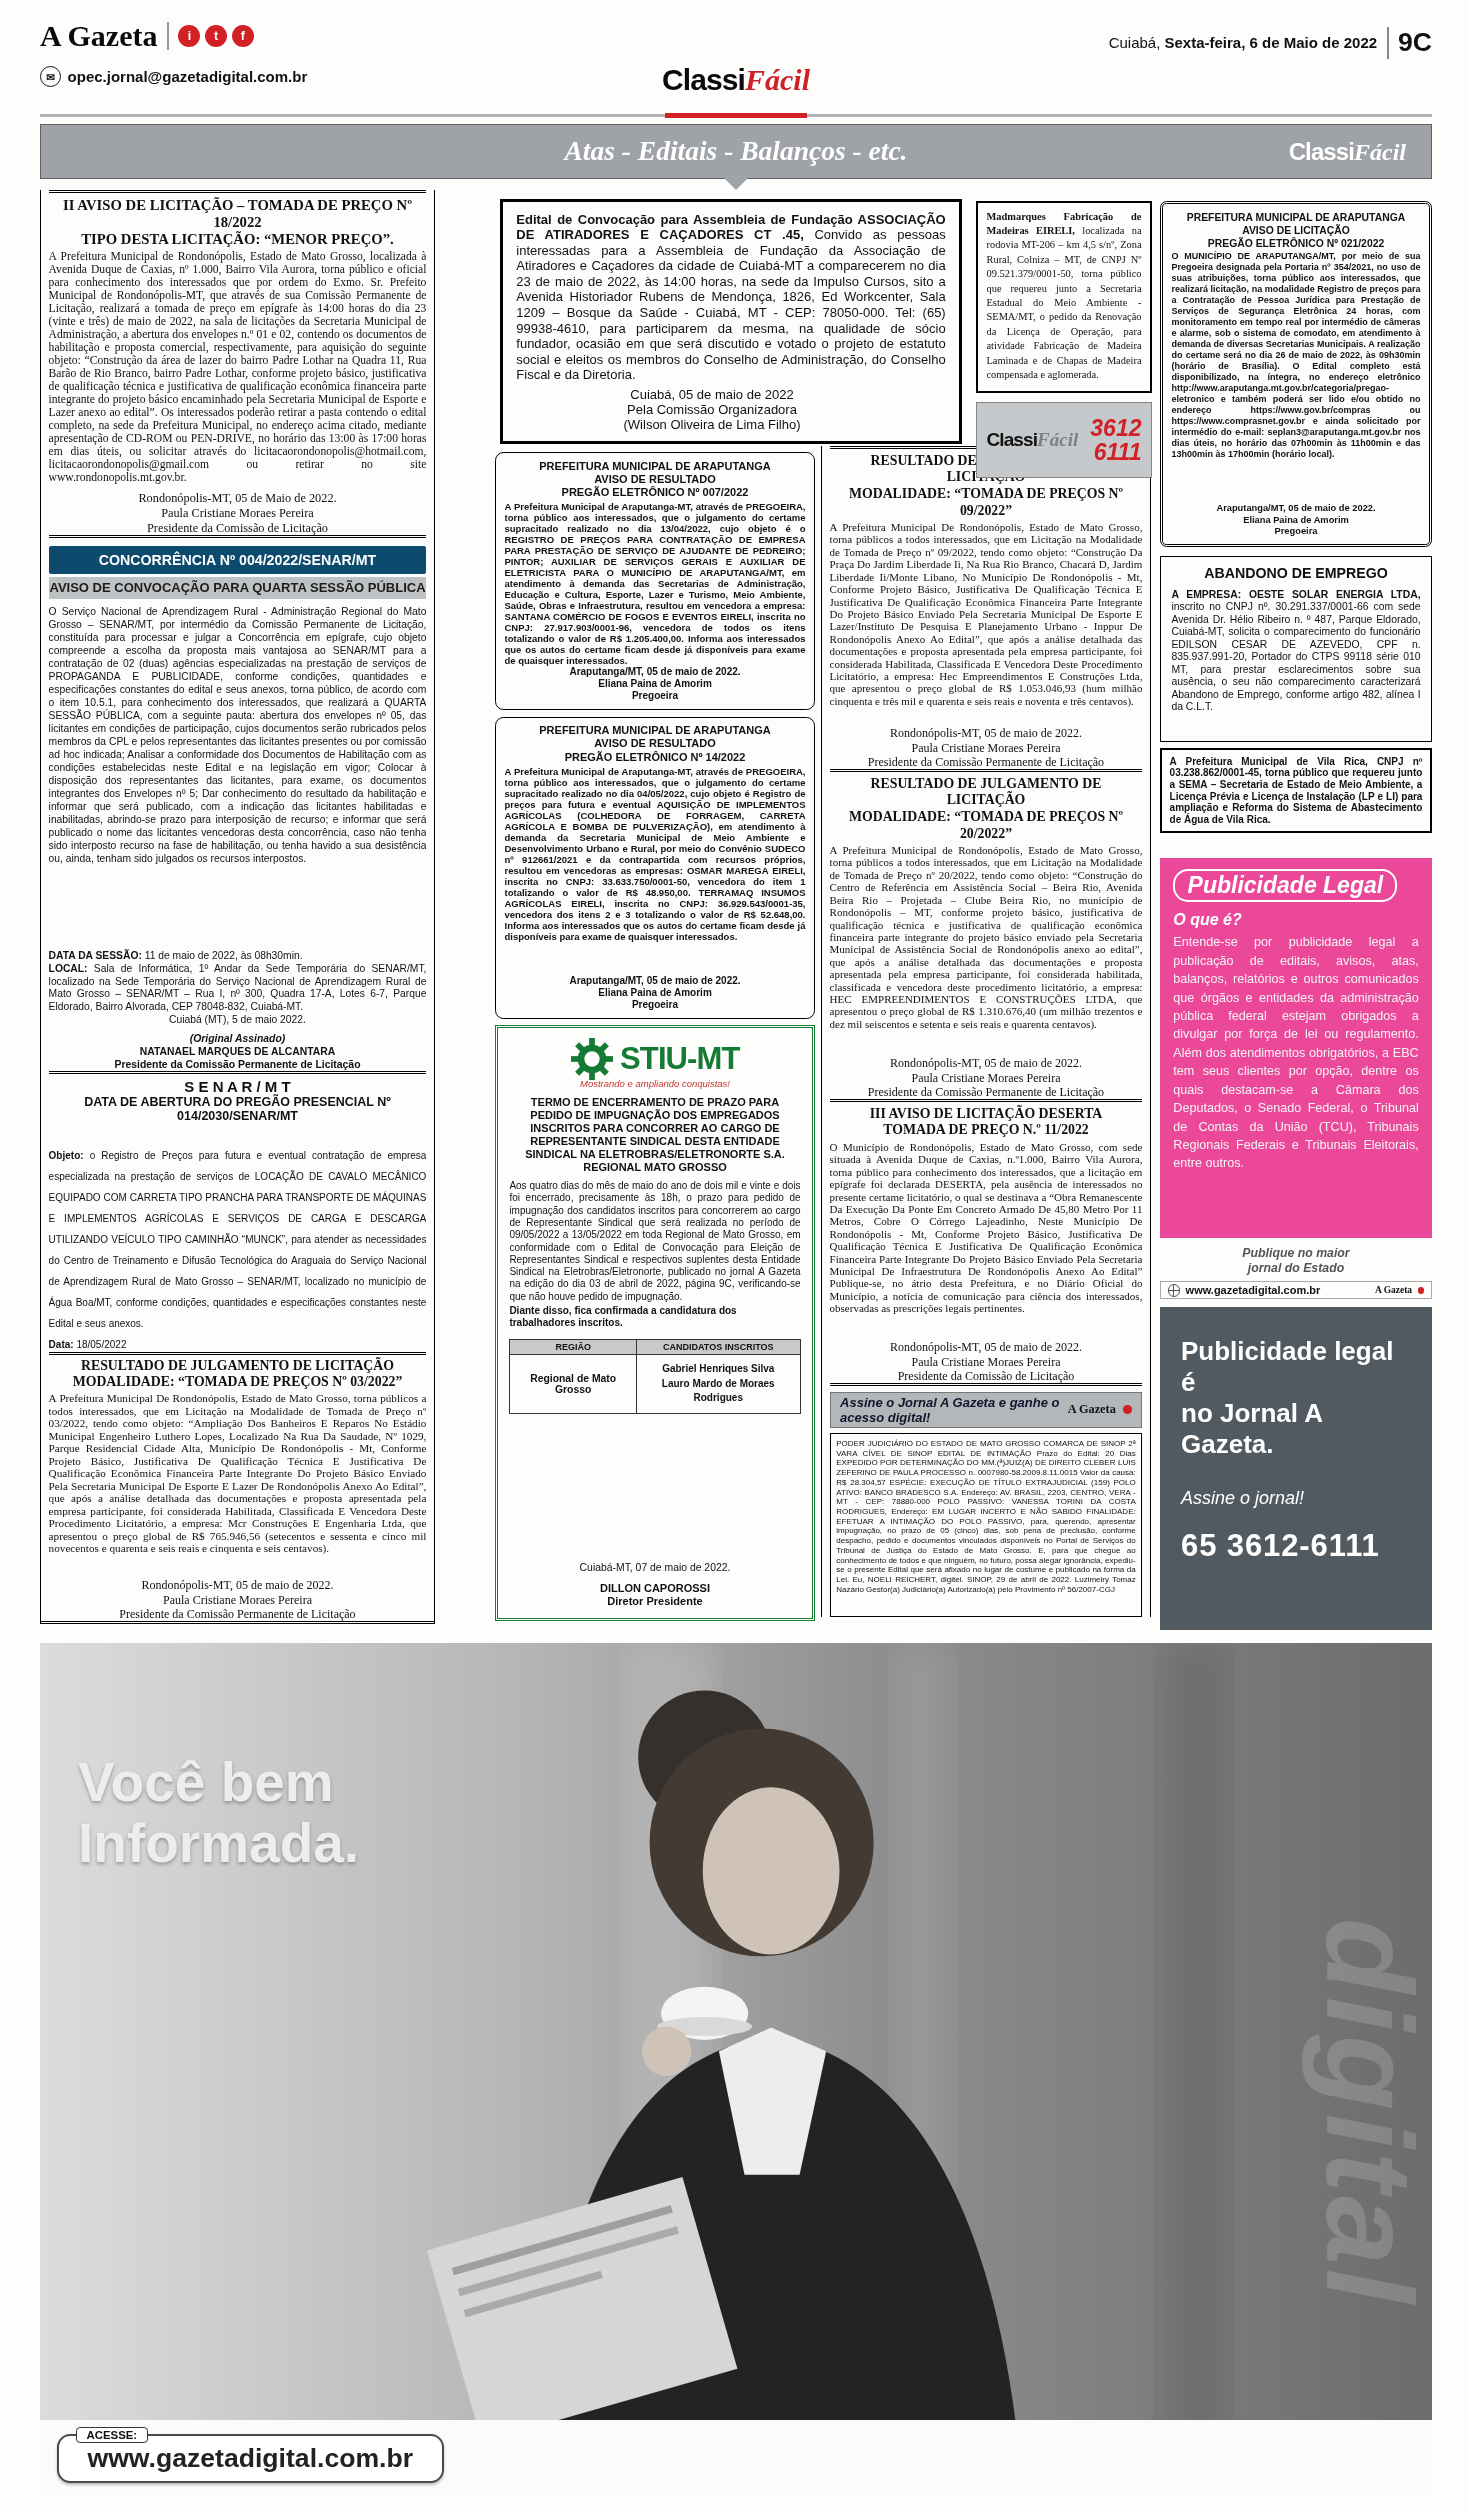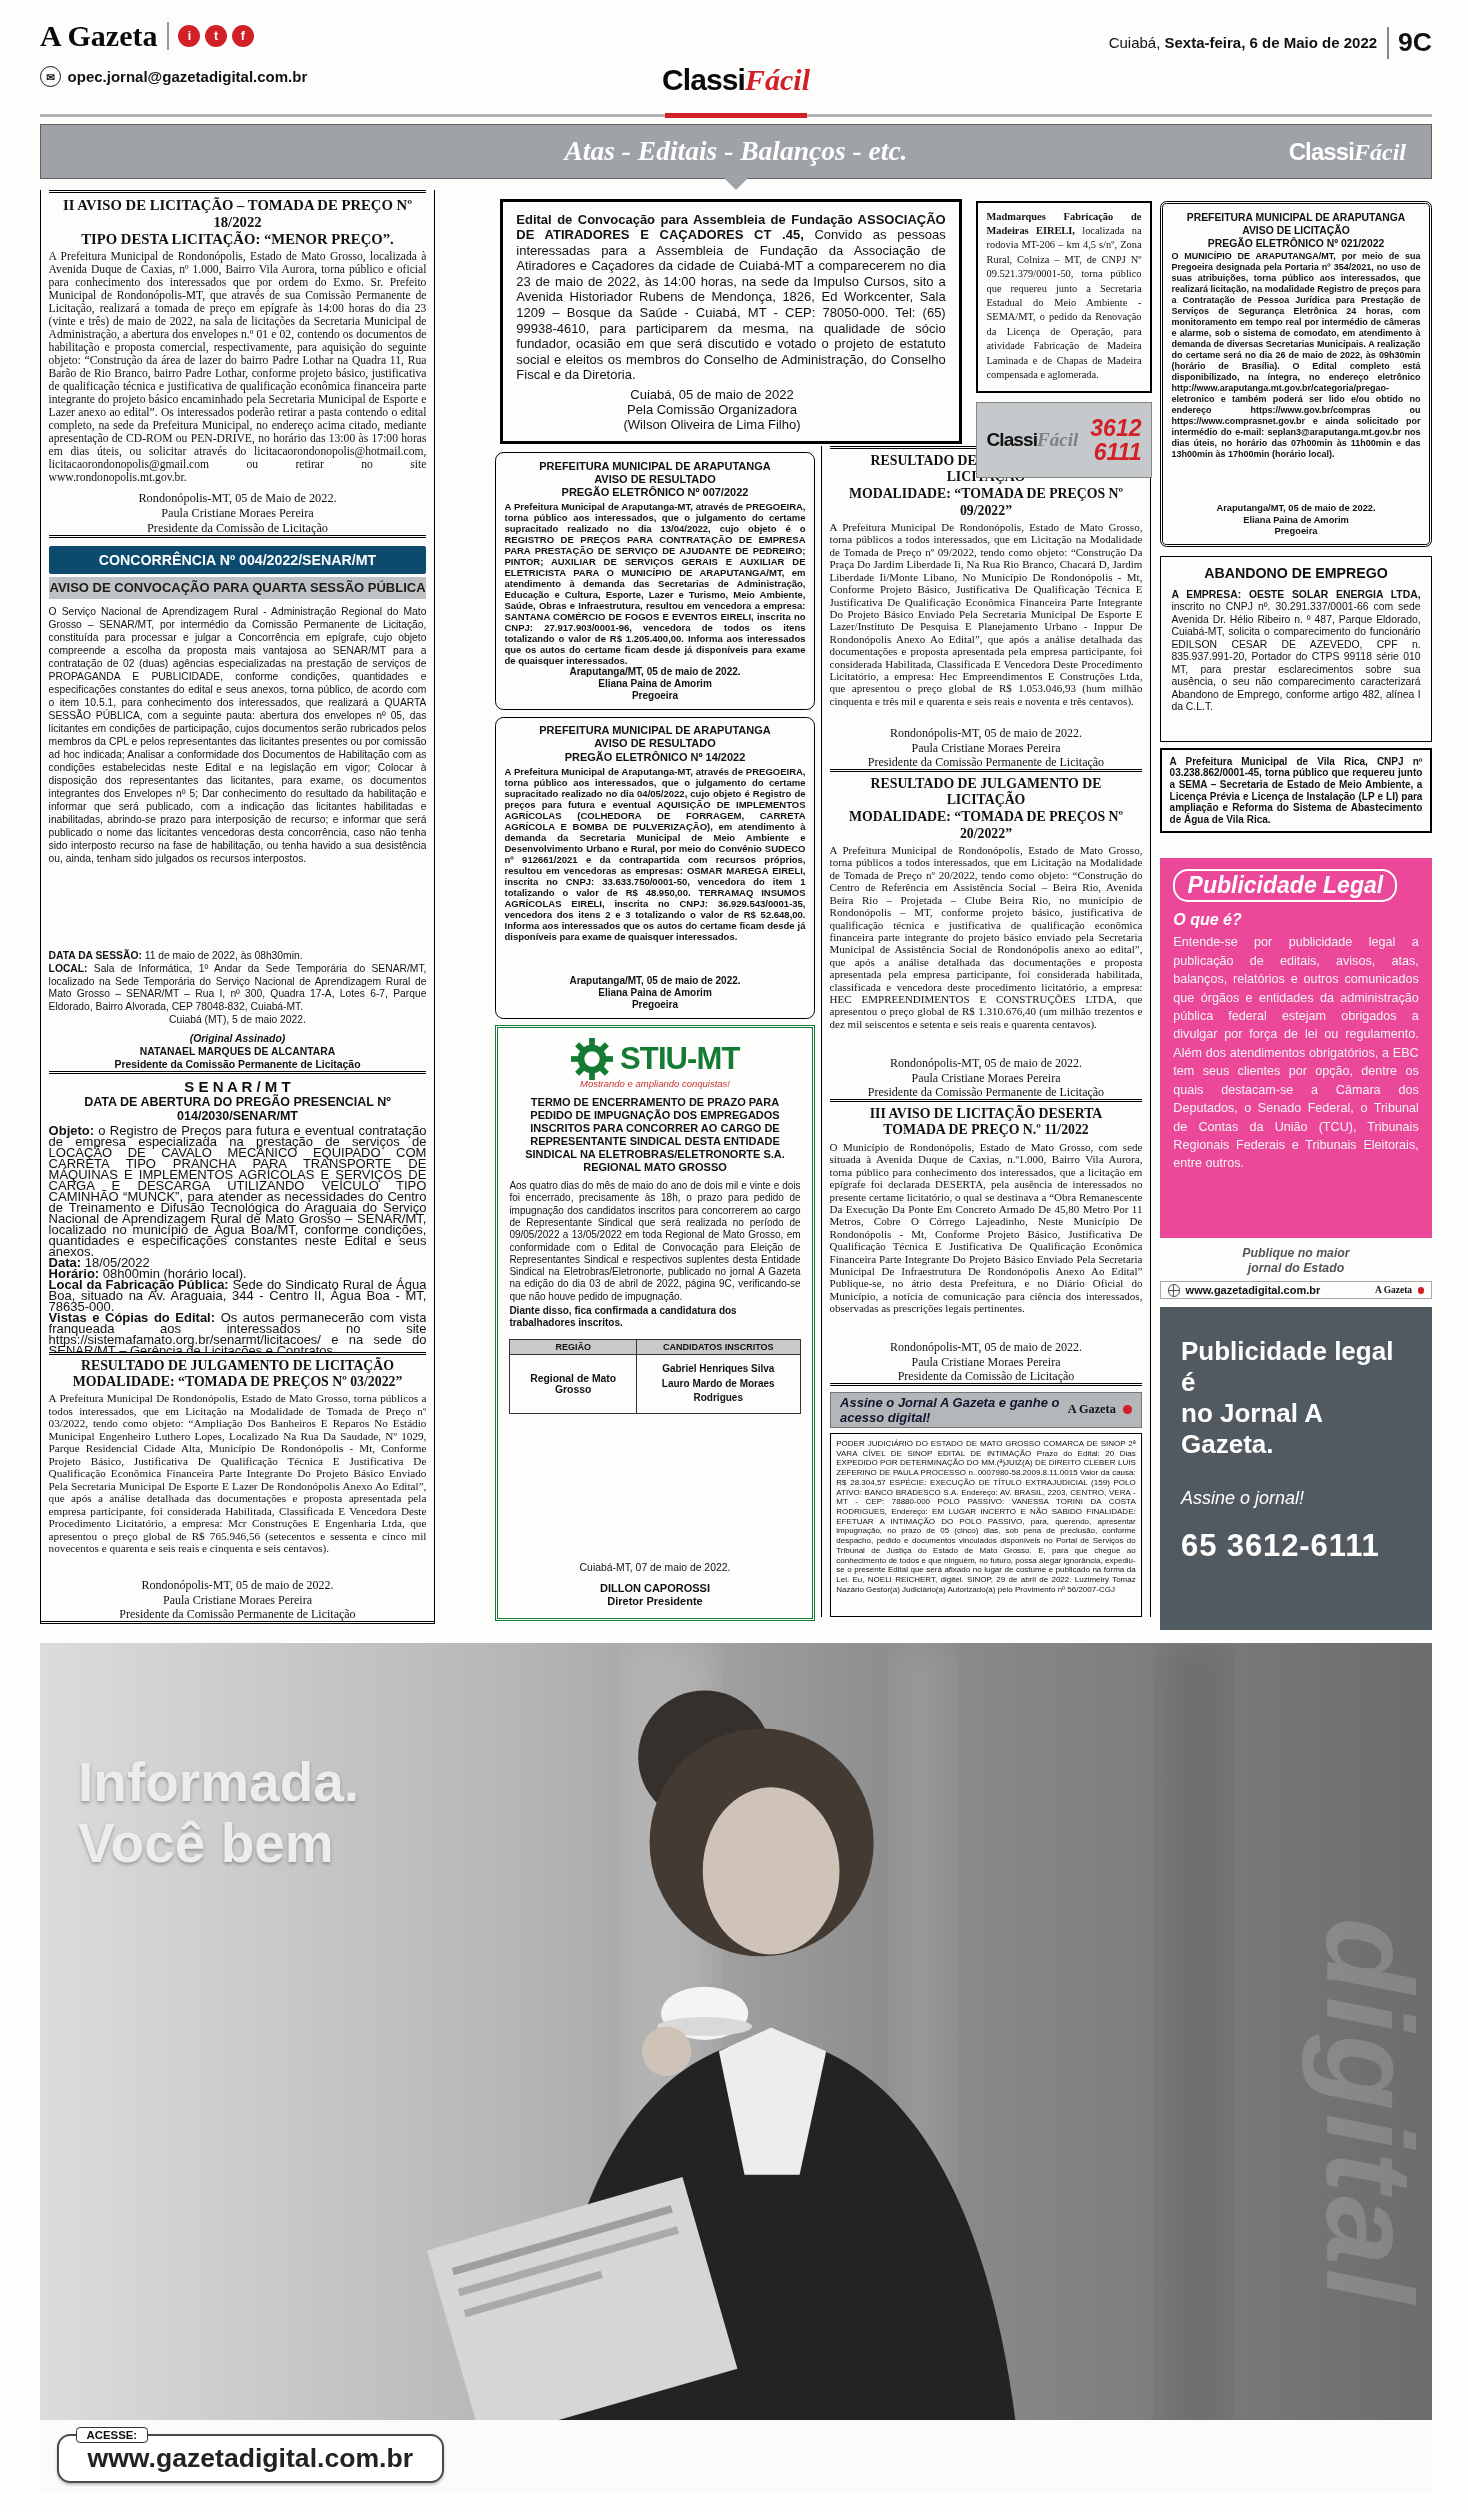--- a/index.html
+++ b/index.html
@@ -56,21 +56,21 @@
   .b-conc { height:537px; }
   .g-banner { background:#0c4a6e; color:#fff; font-weight:700; font-size:14.2px; line-height:28.5px; text-align:center; border-radius:1.9px; margin:3.8px 0 2.8px; }
   .gray-banner { background:#bfc2c4; color:#1c1c1c; font-weight:700; font-size:13px; line-height:22px; text-align:center; margin-bottom:5.7px; }
   .b-conc .n-body { font-size:10.3px; line-height:13px; font-weight:500; }
   .b-conc .fields { font-size:10.3px; line-height:12.7px; margin-top:1.9px; text-align:justify; }
   .b-conc .n-sign { font-size:10.4px; line-height:13px; font-weight:700; }
   .b-conc .n-sign .it { font-style:italic; font-weight:600; }
   .b-senar { height:281px; }
   .b-senar .t1 { font-size:15px; font-weight:800; text-align:center; }
   .b-senar .t2 { font-size:12.5px; font-weight:800; text-align:center; margin-bottom:1.9px; }
-  .b-senar .fields { font-size:13px; line-height:11px; text-align:justify; }
+  .b-senar .fields { font-size:10px; line-height:21px; text-align:justify;margin-top:20px; }
   .b-res03 { height:270px; font-family:"Liberation Serif",serif; }
   .b-res03 .n-title { font-size:13.8px; line-height:16px; }
   .b-res03 .n-body { font-size:11.2px; line-height:12.5px; margin-top:1.9px; }
   .b-res03 .n-sign { font-size:12px; line-height:14.2px; }
   .flabel { font-weight:700; }
 
   
   .edital-box { position:absolute; left:500px; top:199px; width:462px; height:245px; border:3.8px solid #000;
                 padding:9.5px 13.3px; display:flex; flex-direction:column; }
   .edital-box .n-body { font-size:13px; line-height:15.6px; }
@@ -476,22 +476,22 @@
         <circle cx="660" cy="430" r="26" fill="#cfc3b8"></circle>
         <g transform="rotate(-16 560 700)">
           <rect x="430" y="600" width="280" height="210" fill="#d6d6d6"></rect>
           <rect x="450" y="625" width="240" height="8" fill="#9f9f9f"></rect>
           <rect x="450" y="648" width="240" height="8" fill="#aaaaaa"></rect>
           <rect x="450" y="671" width="150" height="8" fill="#aaaaaa"></rect>
         </g>
       </g>
     </svg>
     <div class="headline">
+      <div>Você bem</div>
       <div>Informada.</div>
-      <div>Você bem</div>
     </div>
     <div class="watermark">digital</div>
     <div class="ad-strip">
       <div class="access-wrap">
         <span class="access-tag">ACESSE:</span>
         <span class="url-pill">www.gazetadigital.com.br</span>
       </div>
     </div>
   </div>
 

